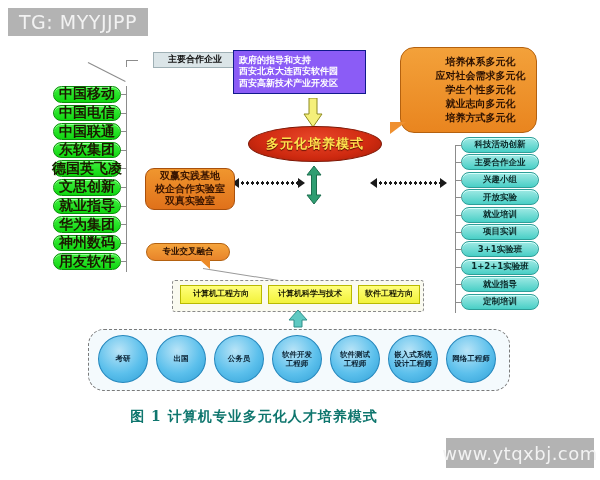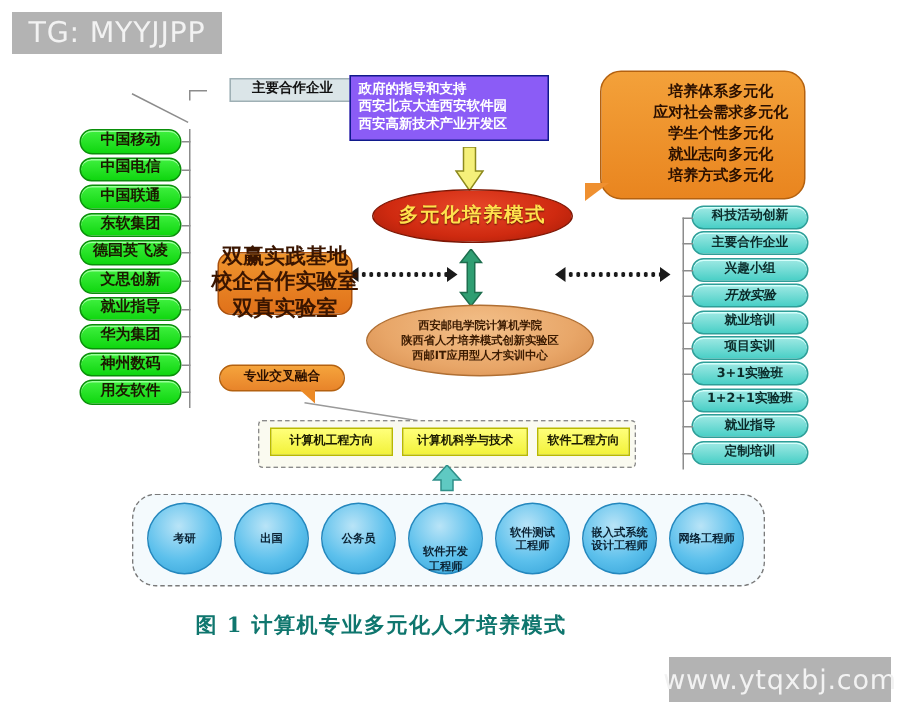--- a/index.html
+++ b/index.html
@@ -21,22 +21,23 @@
   
   .node{position:absolute;box-sizing:border-box;display:flex;
         flex-direction:column;align-items:center;justify-content:center;
         text-align:center;font-weight:bold;color:#111;line-height:1.08;}
   .node span{display:block;white-space:nowrap;}
 
   
   .green-pill{
     background:linear-gradient(#3ff03f,#0fd60f);
     border:1px solid #0a8f0a;border-radius:9px;
-    font-size:10px;color:#1a1a00;
+    font-size:14px;color:#1a1a00;
     box-shadow:inset 0 1px 0 #9bff9b;
+    justify-content:flex-end;
   }
   
   .teal-pill{
     background:linear-gradient(#9fe9e4,#49cfc6);
     border:1px solid #2e9e98;border-radius:9px;
     font-size:8.5px;color:#0b2b2a;
     box-shadow:inset 0 1px 0 #d6fffb;
   }
   
   .yellow-box{
@@ -52,21 +53,21 @@
   .blue-box span{text-align:left;}
   
   .grey-box{
     background:#dbe5e8;border:1px solid #9fb0b5;
     font-size:9px;color:#111;
   }
   
   .orange-box{
     background:linear-gradient(#f0962e,#e0711a);
     border:1px solid #a9500c;border-radius:9px;
-    color:#3a1500;font-size:14px;line-height:1.25;
+    color:#3a1500;font-size:10px;line-height:1.25;
   }
   .orange-callout{
     background:linear-gradient(#f5a43c,#e8842a);
     border:1px solid #b4610f;border-radius:9px;
     color:#2b1000;font-size:8.5px;
   }
   
   .bubble{
     background:linear-gradient(#f3a13a,#e9851f);
     border:1px solid #b4610f;border-radius:14px;
@@ -240,40 +241,35 @@
     <span>校企合作实验室</span>
     <span>双真实验室</span>
   </div>
 
   <div class="node orange-callout" style="left:146px;top:243px;width:84px;height:18px;">
     <span>专业交叉融合</span>
   </div>
   <div class="callout-tail" style="left:200px;top:260px;"></div>
   <div class="line" style="left:203px;top:268px;width:108px;height:1px;background:#9a9a9a;transform:rotate(9deg);transform-origin:left center;"></div>
 
-  <div class="node tan-ellipse" style="left:244px;top:203px;width:152px;height:48px;">
-    <span>西安邮电学院计算机学院</span>
-    <span>陕西省人才培养模式创新实验区</span>
-    <span>西邮IT应用型人才实训中心</span>
-  </div>
 
   <div id="activity-list">
       <div class="node teal-pill" style="left: 461px; top: 137px; width: 78px; height: 16px;">
         <span>科技活动创新</span>
       </div>
       <div class="line hline" style="left: 455px; top: 145px; width: 7px;"></div>
       <div class="node teal-pill" style="left: 461px; top: 154.4px; width: 78px; height: 16px;">
         <span>主要合作企业</span>
       </div>
       <div class="line hline" style="left: 455px; top: 162px; width: 7px;"></div>
       <div class="node teal-pill" style="left: 461px; top: 171.8px; width: 78px; height: 16px;">
         <span>兴趣小组</span>
       </div>
       <div class="line hline" style="left: 455px; top: 180px; width: 7px;"></div>
-      <div class="node teal-pill" style="left: 461px; top: 189.2px; width: 78px; height: 16px; font-style: italic;">
+      <div class="node teal-pill" style="left: 461px; top: 189.2px; width: 78px; height: 16px;">
         <span>开放实验</span>
       </div>
       <div class="line hline" style="left: 455px; top: 197px; width: 7px;"></div>
       <div class="node teal-pill" style="left: 461px; top: 206.6px; width: 78px; height: 16px;">
         <span>就业培训</span>
       </div>
       <div class="line hline" style="left: 455px; top: 215px; width: 7px;"></div>
       <div class="node teal-pill" style="left: 461px; top: 224px; width: 78px; height: 16px;">
         <span>项目实训</span>
       </div>
@@ -320,21 +316,21 @@
   <div id="career-list">
       <div class="node blue-circle" style="left: 98px; top: 335px; width: 50px; height: 48px;">
         <span>考研</span>
       </div>
       <div class="node blue-circle" style="left: 156px; top: 335px; width: 50px; height: 48px;">
         <span>出国</span>
       </div>
       <div class="node blue-circle" style="left: 214px; top: 335px; width: 50px; height: 48px;">
         <span>公务员</span>
       </div>
-      <div class="node blue-circle" style="left: 272px; top: 335px; width: 50px; height: 48px; justify-content: flex-end;">
+      <div class="node blue-circle" style="left: 272px; top: 335px; width: 50px; height: 48px;">
         <span>软件开发</span>
         <span>工程师</span>
       </div>
       <div class="node blue-circle" style="left: 330px; top: 335px; width: 50px; height: 48px;">
         <span>软件测试</span>
         <span>工程师</span>
       </div>
       <div class="node blue-circle" style="left: 388px; top: 335px; width: 50px; height: 48px;">
         <span>嵌入式系统</span>
         <span>设计工程师</span>

